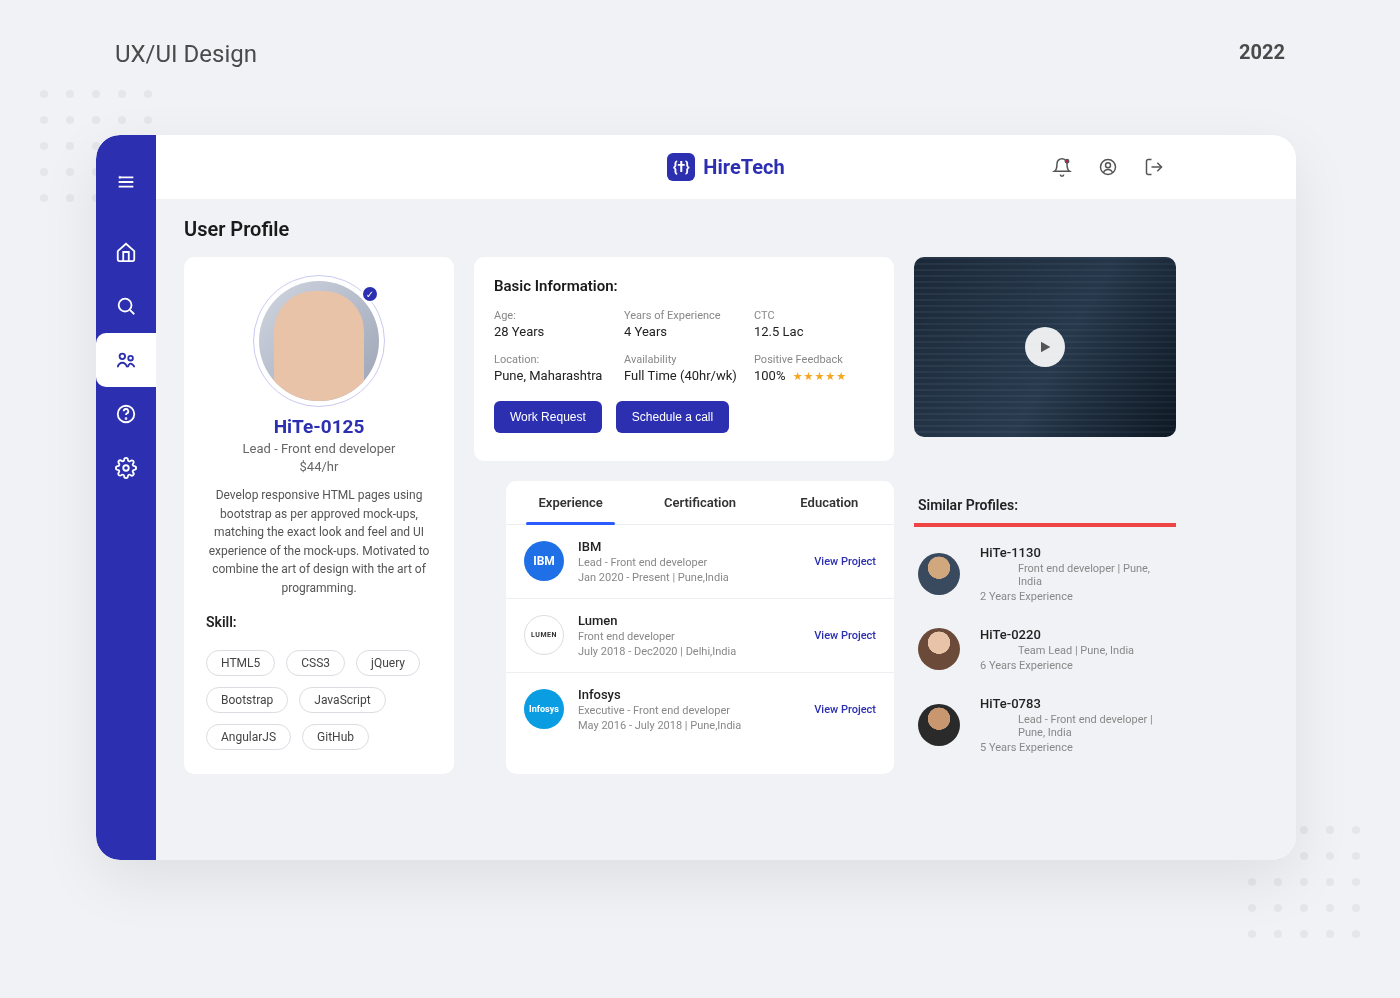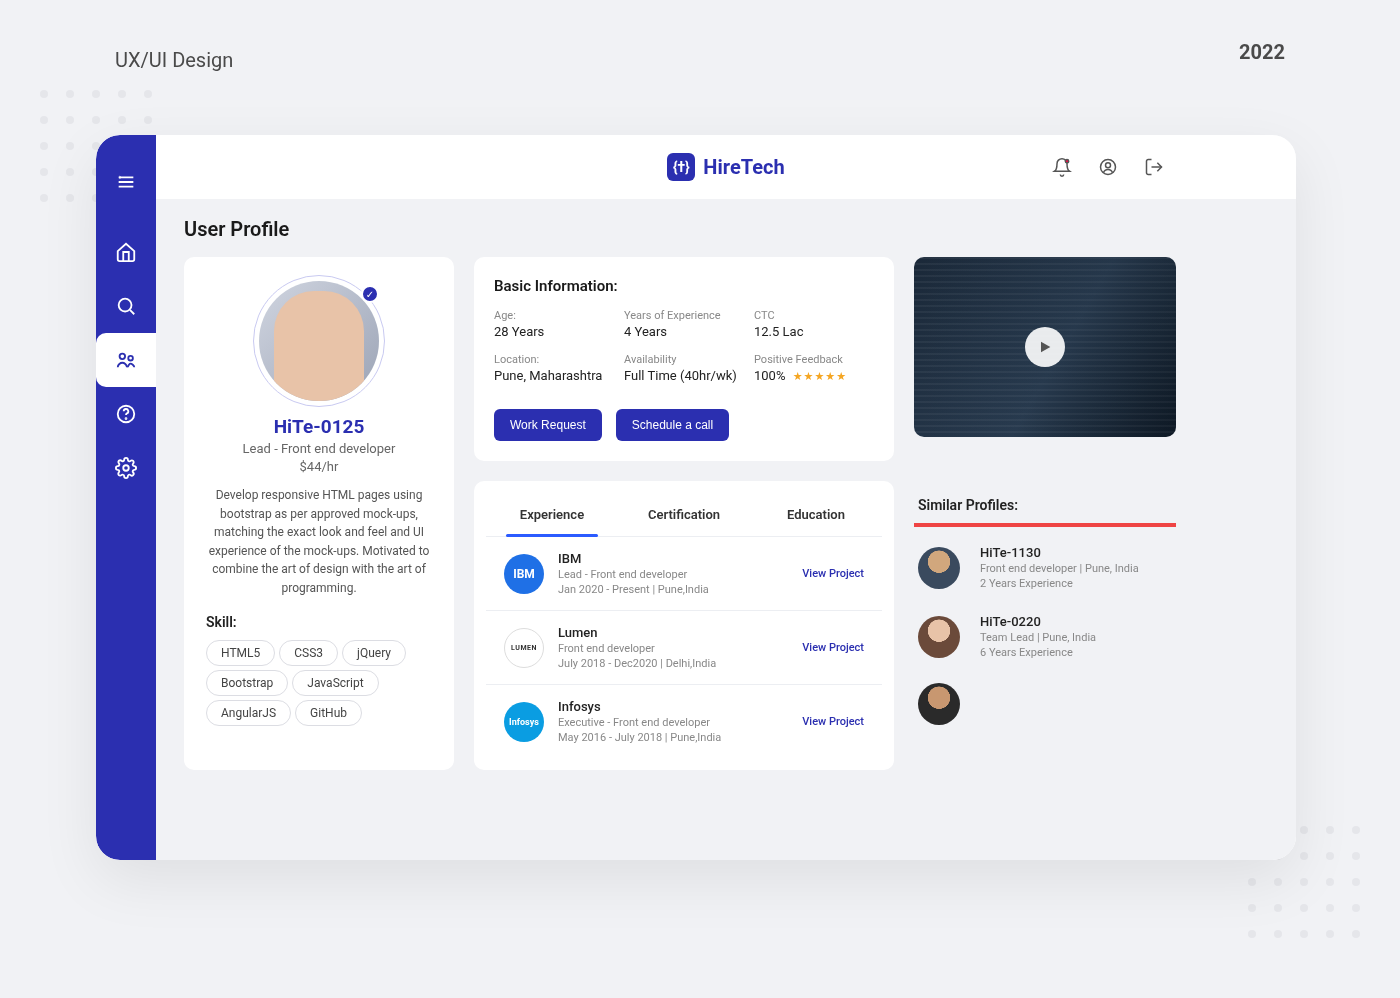--- a/index.html
+++ b/index.html
@@ -6,24 +6,24 @@
   body {
     font-family: -apple-system, BlinkMacSystemFont, 'Segoe UI', Roboto, sans-serif;
     background: #f1f2f5;
     width: 1400px;
     height: 998px;
     position: relative;
     overflow: hidden;
   }
   .page-label-left {
     position: absolute;
-    top: 48px;
+    top: 40px;
     left: 115px;
     color: #4a4a4a;
-    font-size: 20px;
+    font-size: 24px;
     font-weight: 400;
   }
   .page-label-right {
     position: absolute;
     top: 40px;
     right: 115px;
     color: #4a4a4a;
     font-size: 20px;
     font-weight: 700;
   }
@@ -190,21 +190,21 @@
     border-radius: 50%;
     border: 2px solid #fff;
     display: flex; align-items: center; justify-content: center;
     color: #fff; font-size: 10px;
   }
   .profile-id { color: #2b2fb0; font-weight: 700; font-size: 19px; }
   .profile-role { color: #666; font-size: 13px; margin-top: 3px; }
   .profile-rate { color: #666; font-size: 13px; margin-top: 3px; }
   .profile-desc { color: #555; font-size: 12px; line-height: 1.55; margin-top: 12px; }
   .skill-heading { text-align: left; font-size: 14px; font-weight: 600; margin-top: 16px; color: #222; }
-  .skill-chips { display: flex; flex-wrap: wrap; gap: 4px; margin-top: 10px; justify-content: flex-start; }
+  .skill-chips { display: flex; flex-wrap: wrap; gap: 11px; margin-top: 20px; justify-content: flex-start; }
   .chip {
     border: 1px solid #dcdde3;
     border-radius: 16px;
     padding: 5px 14px;
     font-size: 12px;
     color: #444;
   }
   .info-card {}
   .info-title { font-size: 15px; font-weight: 600; color: #1a1a1a; margin-bottom: 14px; }
   .info-grid {
@@ -220,21 +220,20 @@
   .btn {
     background: #2b2fb0;
     color: #fff;
     border: none;
     padding: 9px 16px;
     border-radius: 6px;
     font-size: 12px;
     font-weight: 500;
     cursor: pointer;
     margin-right: 10px;
-    margin-top: 8px;
   }
   .video-card {
     padding: 0;
     overflow: hidden;
     height: 180px;
     position: relative;
     background: linear-gradient(120deg, #1a2838, #2a3d52 55%, #0f1a26);
   }
   .video-inner {
     position: absolute; inset: 0;
@@ -246,21 +245,21 @@
     position: absolute;
     top: 50%; left: 50%;
     transform: translate(-50%, -50%);
     width: 40px; height: 40px;
     border-radius: 50%;
     background: rgba(255,255,255,0.9);
     display: flex; align-items: center; justify-content: center;
     cursor: pointer;
     color: #555;
   }
-  .tabs-card { padding: 12px; }
+  .tabs-card { padding: 0; margin-left: 32px; }
   .tabs {
     display: flex;
     border-bottom: 1px solid #eceef2;
   }
   .tab {
     flex: 1;
     text-align: center;
     padding: 14px 0;
     font-size: 13px;
     font-weight: 600;
@@ -311,21 +310,21 @@
   }
   .sim-avatar {
     width: 42px; height: 42px; border-radius: 50%;
     flex-shrink: 0;
   }
   .sim-avatar.a1 { background: radial-gradient(circle at 50% 35%, #d1a77d 0 32%, #3a4a5e 33% 100%); }
   .sim-avatar.a2 { background: radial-gradient(circle at 50% 35%, #e8c3a8 0 32%, #6b4a3a 33% 100%); }
   .sim-avatar.a3 { background: radial-gradient(circle at 50% 35%, #c89770 0 32%, #2a2a2a 33% 100%); }
   .sim-info { flex: 1; }
   .sim-id { font-size: 13px; font-weight: 500; color: #222; }
-  .sim-meta { font-size: 11px; color: #888; margin-top: 2px; }
+  .sim-meta { font-size: 11px; color: #888; margin-top: 2px; margin-left: 38px; }
   .sim-exp { font-size: 11px; color: #888; margin-top: 2px; }
 </style>
 </head>
 <body>
 
 <div class="page-label-left">UX/UI Design</div>
 <div class="page-label-right">2022</div>
 
 <div class="dots-tl">
     <div class="dot"></div>
@@ -577,20 +576,25 @@
             <div class="sim-row">
               <div class="sim-avatar a2"></div>
               <div class="sim-info">
                 <div class="sim-id">HiTe-0220</div>
                 <div class="sim-meta">Team Lead | Pune, India</div>
                 <div class="sim-exp">6 Years Experience</div>
               </div>
             </div>
             <div class="sim-row">
               <div class="sim-avatar a3"></div>
+              <div class="sim-info">
+                <div class="sim-id">HiTe-0783</div>
+                <div class="sim-meta">Lead - Front end developer | Pune, India</div>
+                <div class="sim-exp">5 Years Experience</div>
+              </div>
             </div>
           </div>
         </div>
 
       </div>
     </div>
   </div>
 
 </div>
 

